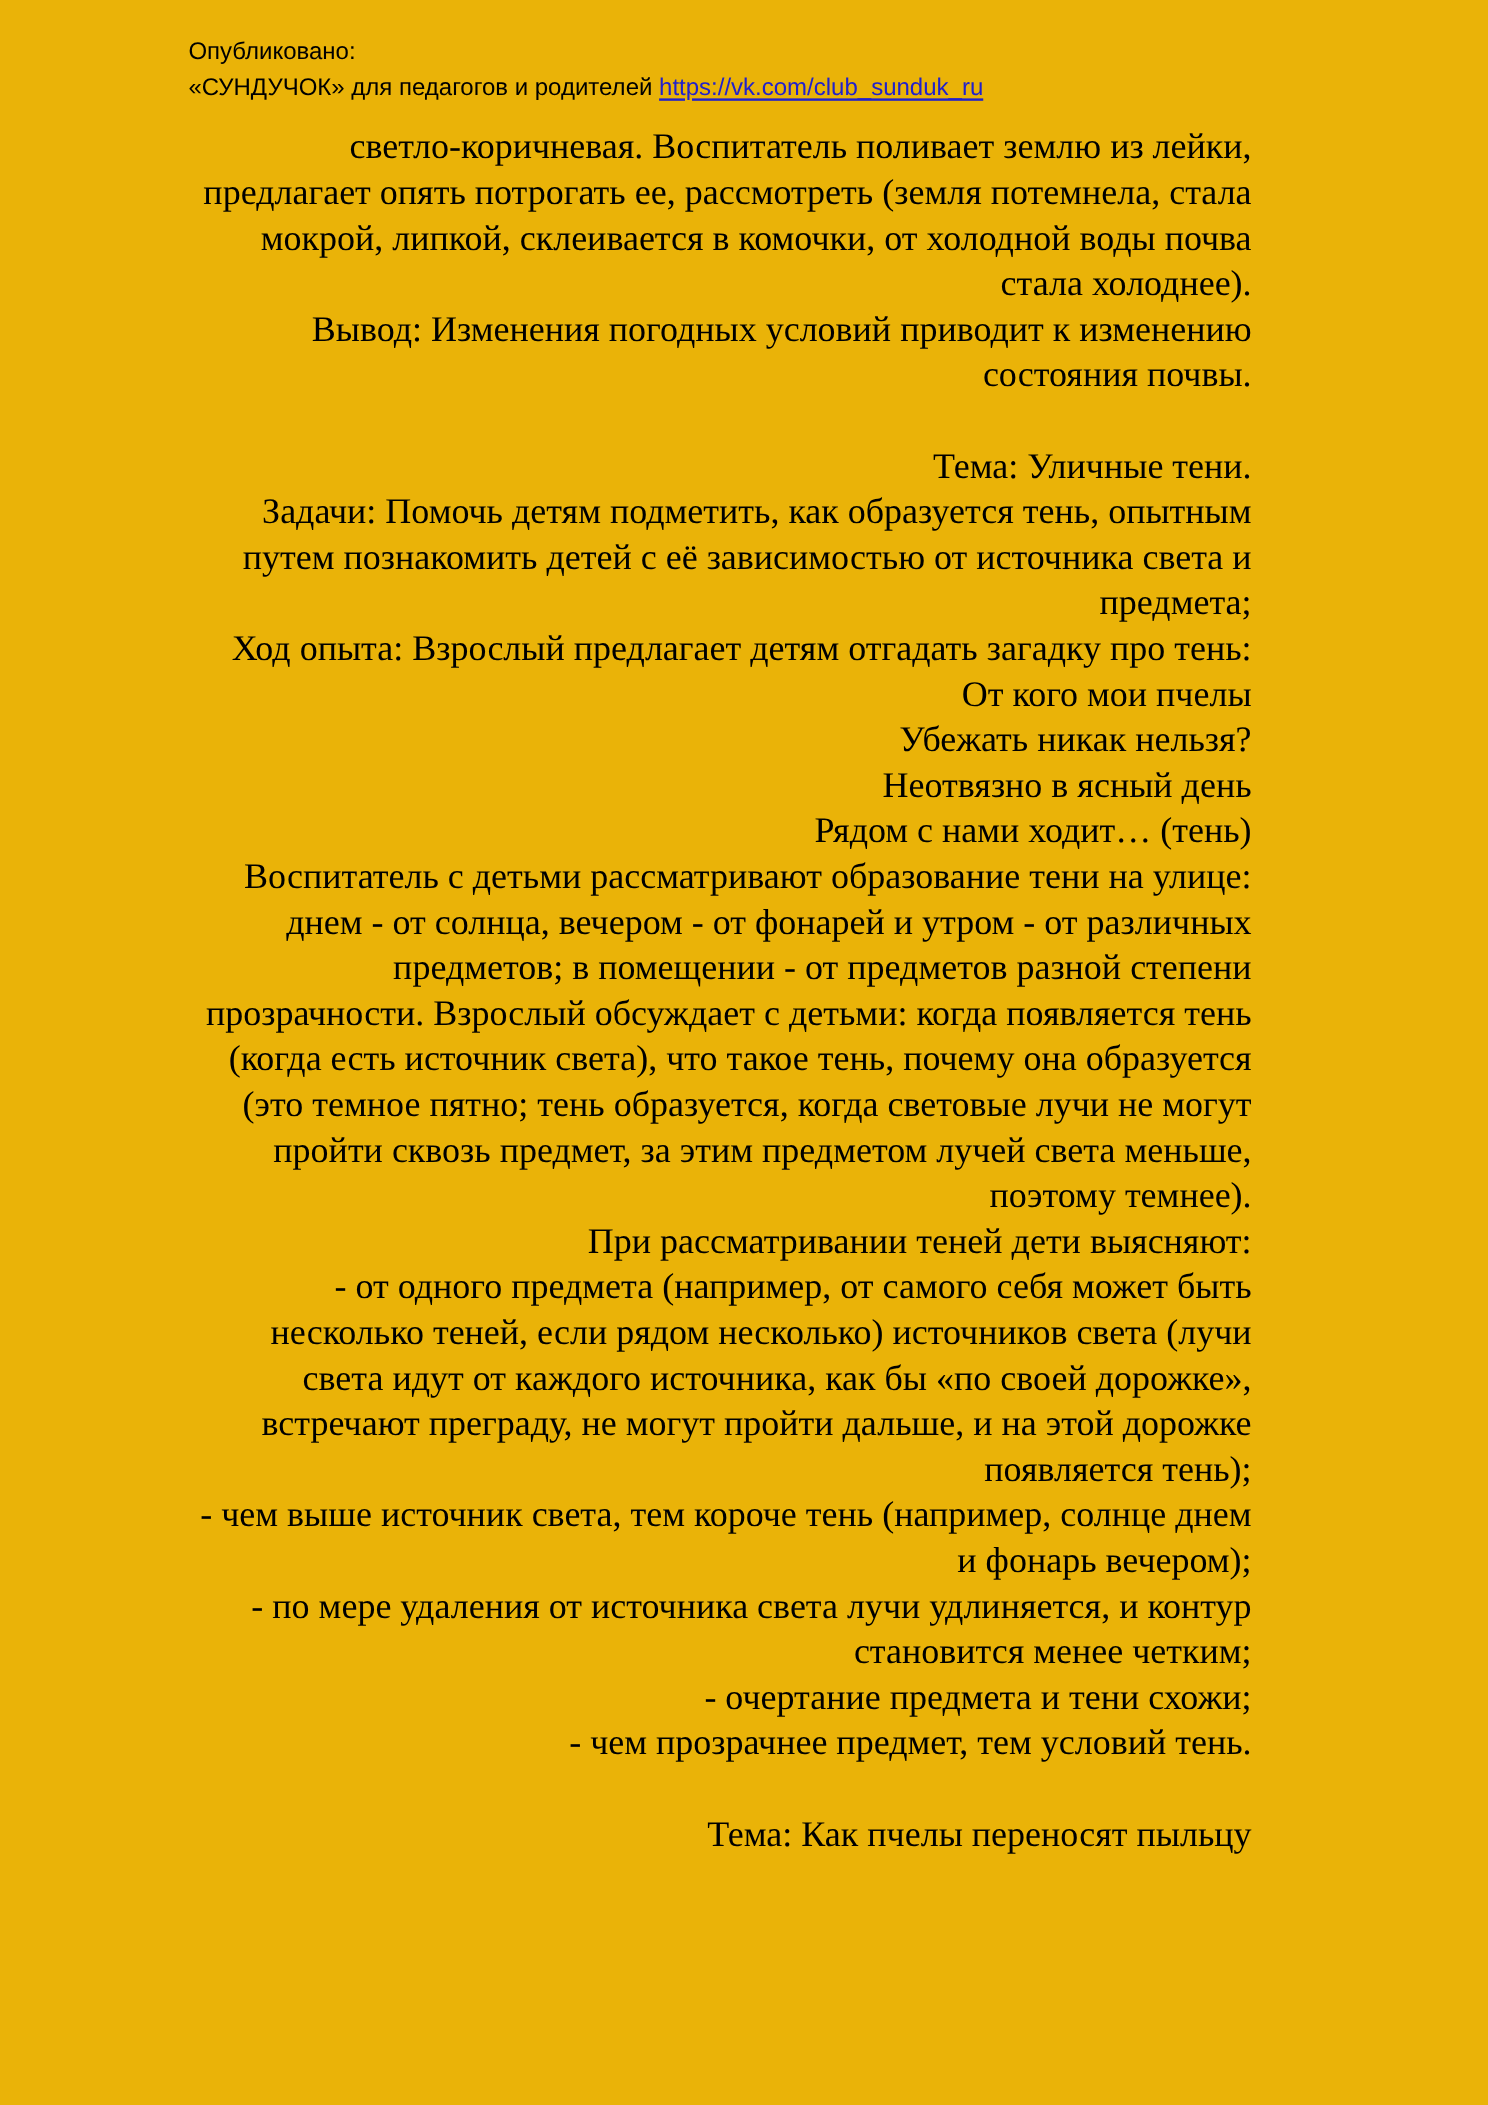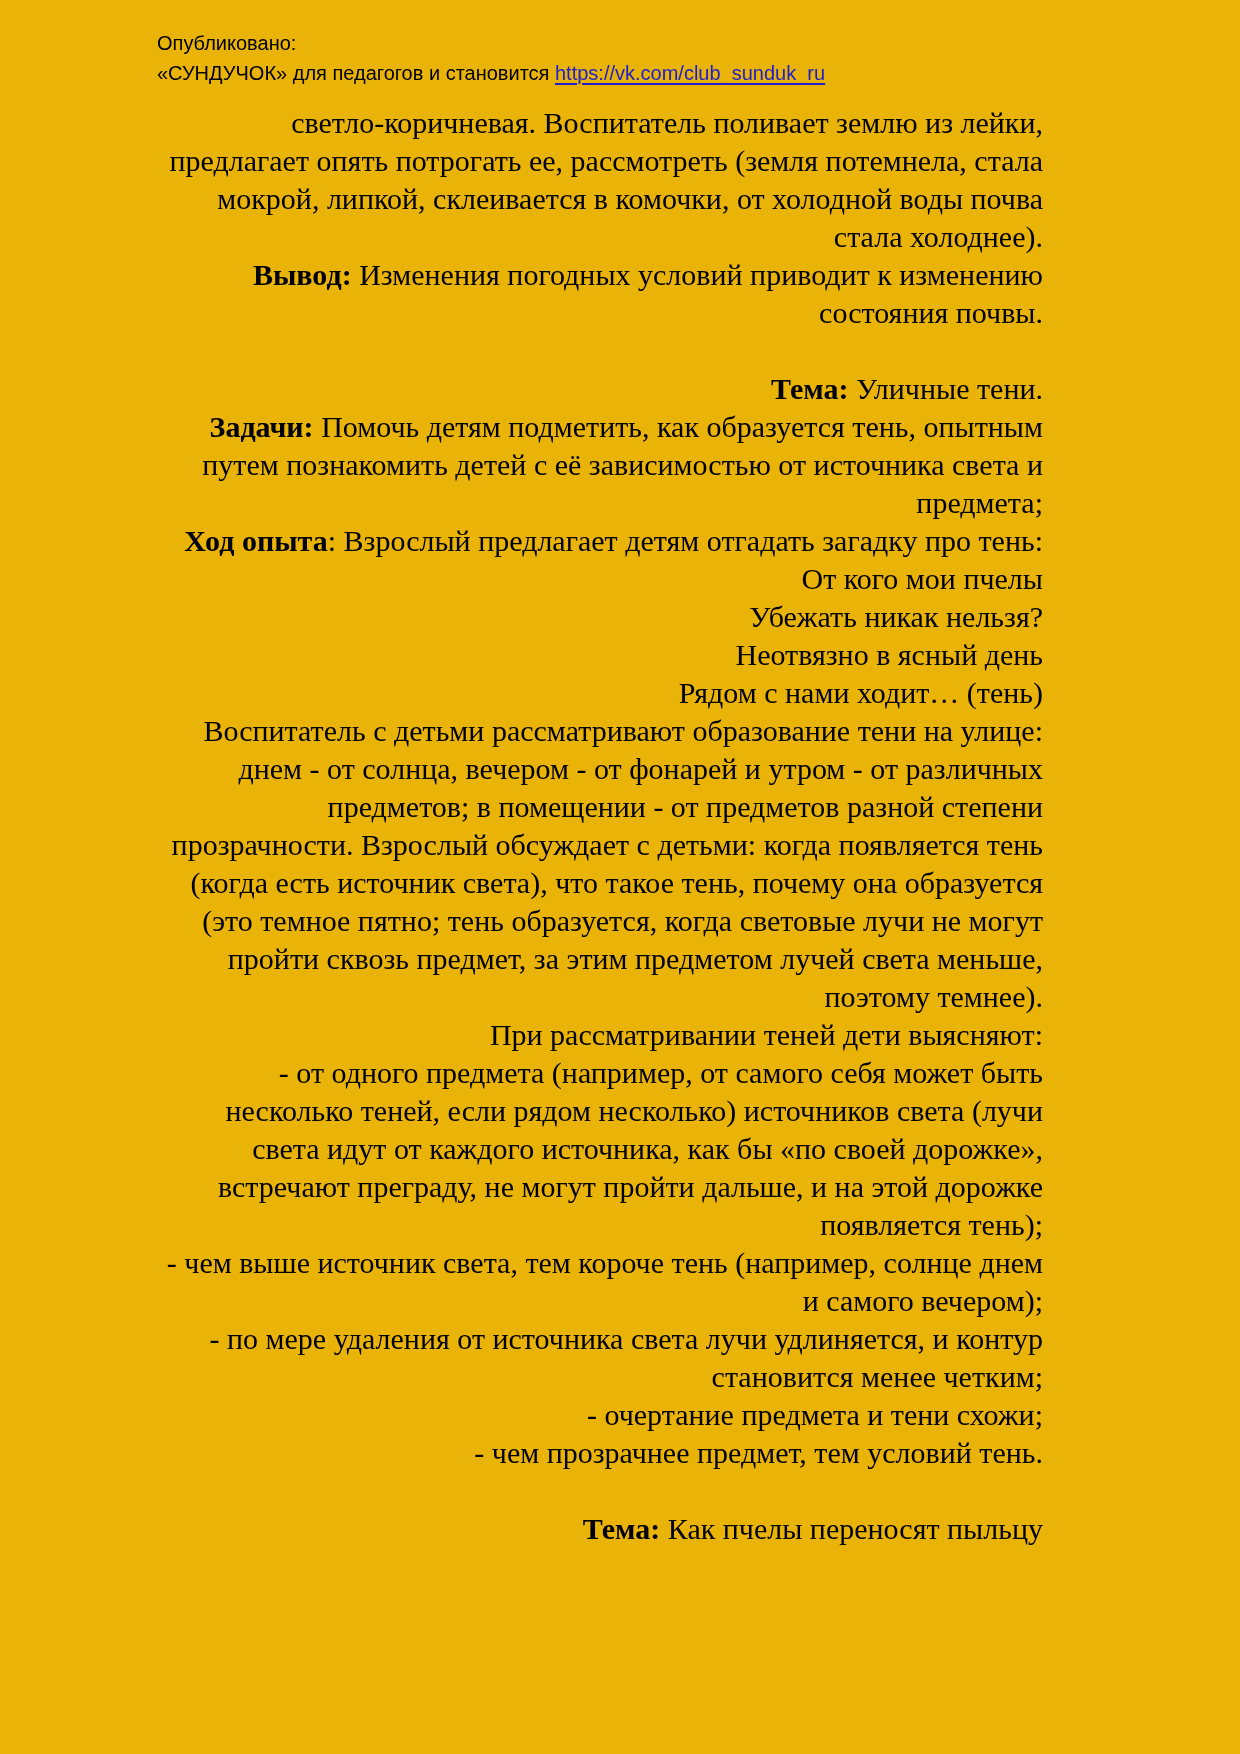--- a/index.html
+++ b/index.html
@@ -38,53 +38,53 @@
     font-size: 30px;
     line-height: 38px;
     color: #000000;
     text-align: right;
   }
   .para {
     margin: 0;
     padding: 0;
   }
   .para strong {
-    font-weight: bold;
+    font-weight: normal;
   }
   .spacer {
     height: 38px;
   }
 </style>
 </head>
 <body>
 
 <div class="page">
 
   <div class="header">
     <div class="header-line">Опубликовано:</div>
     <div class="header-line">
-      <span>«СУНДУЧОК» для педагогов и становится </span><a href="#" class="vk-link">https://vk.com/club_sunduk_ru</a>
+      <span>«СУНДУЧОК» для педагогов и родителей </span><a href="#" class="vk-link">https://vk.com/club_sunduk_ru</a>
     </div>
   </div>
 
   <div class="content" id="content">
       <p class="para">светло-коричневая. Воспитатель поливает землю из лейки, предлагает опять потрогать ее, рассмотреть (земля потемнела, стала мокрой, липкой, склеивается в комочки, от холодной воды почва стала холоднее).</p>
       <p class="para"><strong>Вывод:</strong> Изменения погодных условий приводит к изменению состояния почвы.</p>
       <p class="para spacer"></p>
       <p class="para"><strong>Тема:</strong> Уличные тени.</p>
       <p class="para"><strong>Задачи:</strong> Помочь детям подметить, как образуется тень, опытным путем познакомить детей с её зависимостью от источника света и предмета;</p>
       <p class="para"><strong>Ход опыта</strong>: Взрослый предлагает детям отгадать загадку про тень:</p>
       <p class="para">От кого мои пчелы</p>
       <p class="para">Убежать никак нельзя?</p>
       <p class="para">Неотвязно в ясный день</p>
       <p class="para">Рядом с нами ходит… (тень)</p>
       <p class="para">Воспитатель с детьми рассматривают образование тени на улице: днем - от солнца, вечером - от фонарей и утром - от различных предметов; в помещении - от предметов разной степени прозрачности. Взрослый обсуждает с детьми: когда появляется тень (когда есть источник света), что такое тень, почему она образуется (это темное пятно; тень образуется, когда световые лучи не могут пройти сквозь предмет, за этим предметом лучей света меньше, поэтому темнее).</p>
       <p class="para">При рассматривании теней дети выясняют:</p>
       <p class="para">- от одного предмета (например, от самого себя может быть несколько теней, если рядом несколько) источников света (лучи света идут от каждого источника, как бы «по своей дорожке», встречают преграду, не могут пройти дальше, и на этой дорожке появляется тень);</p>
-      <p class="para">- чем выше источник света, тем короче тень (например, солнце днем и самого вечером);</p>
+      <p class="para">- чем выше источник света, тем короче тень (например, солнце днем и фонарь вечером);</p>
       <p class="para">- по мере удаления от источника света лучи удлиняется, и контур становится менее четким;</p>
       <p class="para">- очертание предмета и тени схожи;</p>
       <p class="para">- чем прозрачнее предмет, тем условий тень.</p>
       <p class="para spacer"></p>
       <p class="para"><strong>Тема:</strong> Как пчелы переносят пыльцу</p>
     </div>
 
 </div>
 
 </body></html>

